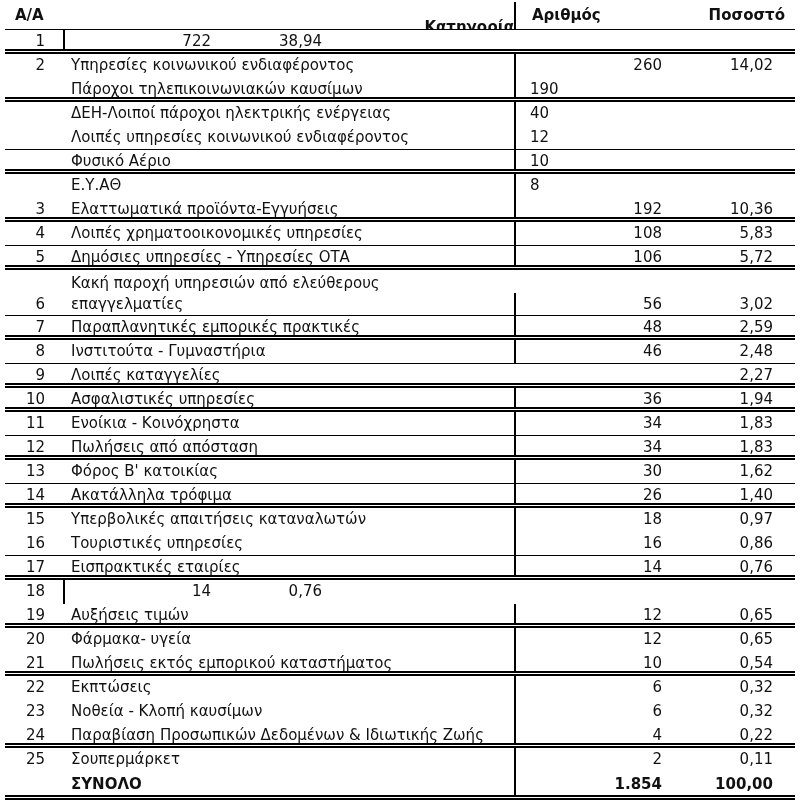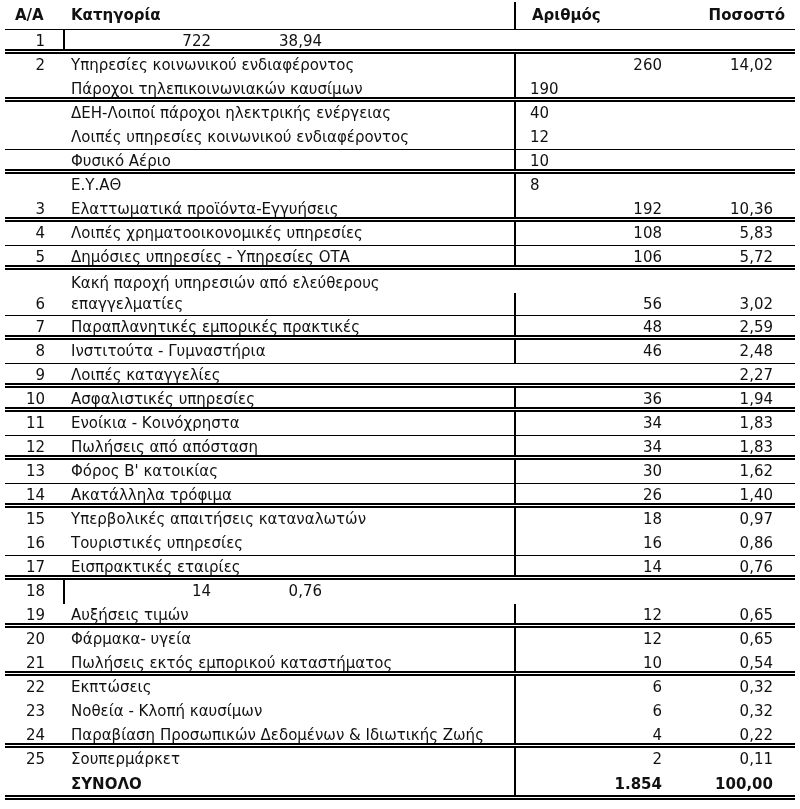--- a/index.html
+++ b/index.html
@@ -34,21 +34,21 @@
   .b-thin   { border-bottom: 1px solid #000000; }
   .b-double { border-bottom: 5px double #000000; }
 
   .c1 { width: 58px;  text-align: right;  padding-right: 18px; flex: none; }
   .c2 { flex: 1 1 auto; text-align: left; padding-left: 8px; white-space: pre-line; overflow: hidden; }
   .c3 { width: 158px; text-align: right;  padding-right: 10px; border-left: 2px solid #000000; flex: none; }
   .c3.left { text-align: left; padding-left: 14px; }
   .c4 { width: 123px; text-align: right;  padding-right: 22px; flex: none; }
 
   .head .c1 { text-align: left;  padding-left: 10px; padding-right: 0; }
-  .head .c2 { text-align: left; }
+  .head .c2 { text-align: right; margin-top: 12px; }
   .head .c3 { text-align: left;  padding-left: 16px; }
   .head .c4 { padding-right: 10px; }
 
   .tall .c1, .tall .c3, .tall .c4 { line-height: 22px; }
 </style>
 </head>
 <body>
 
 <div class="tbl">
   <div class="r head b-thin">

